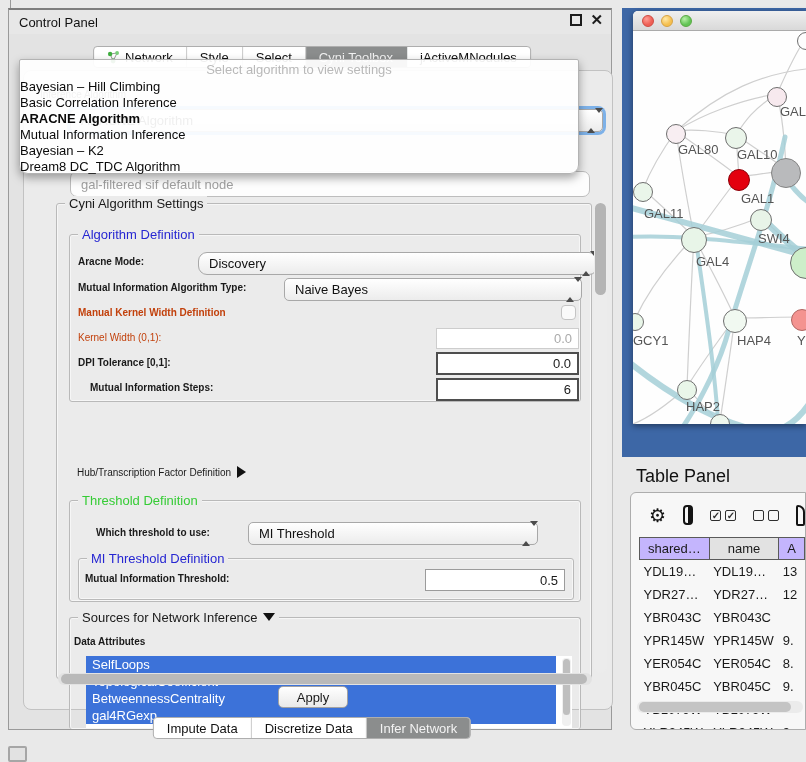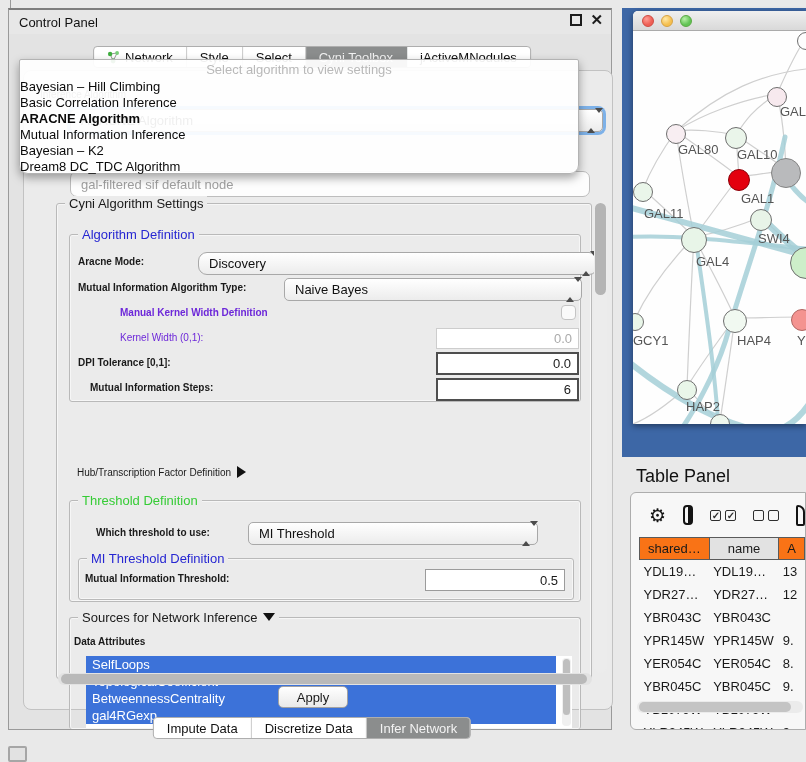--- a/index.html
+++ b/index.html
@@ -55,21 +55,21 @@
   
   .groupbox { position:absolute; border:1px solid #b9b9b9; border-radius:3px;
     box-shadow:inset 0 0 0 1px #f6f6f6; }
   .group-title { position:absolute; top:-8px; left:8px; background:#ebebeb; padding:0 4px;
     font-size:13px; white-space:nowrap; }
   .t-blue { color:#2626d2; }
   .t-green { color:#35cc35; }
 
   .lbl { position:absolute; font-size:10px; white-space:nowrap; }
   .bold { font-weight:bold; }
-  .dis { color:#6d28d9;margin-left:42px; }
+  .dis { color:#c2410c; }
 
   .field { position:absolute; background:#ffffff; text-align:right; padding:0 6px;
     font-size:13px; display:flex; align-items:center; justify-content:flex-end; }
   .field.strong { border:2px solid #4e4e4e; }
   .field.soft { border:1px solid #cdcdcd; color:#aaaaaa; }
   .field.med { border:1px solid #9b9b9b; }
 
   .checkbox { position:absolute; width:15px; height:15px; border:1px solid #c4c4c4;
     border-radius:4px; background:#fafafa; }
 
@@ -124,21 +124,21 @@
   .gear { font-size:19px; color:#141414; line-height:19px; }
   .split-icon { width:23px; height:20px; border:2.5px solid #141414; border-radius:4px; position:relative; }
   .split-icon::after { content:""; position:absolute; left:50%; top:0; width:2.5px; height:100%; background:#141414; }
   .cb-pair { display:flex; gap:4px; }
   .cb { width:11px; height:11px; border:1.6px solid #2e2e2e; border-radius:2px;
     font-size:10px; line-height:9px; text-align:center; color:#2e2e2e; font-weight:bold; }
   .doc-icon { width:18px; height:21px; border:2.5px solid #141414; border-radius:2px 7px 2px 2px; }
 
   table.tp { position:absolute; left:8px; top:44px; border-collapse:collapse; font-size:13px; }
   table.tp th { border:1px solid #5a5a5a; font-weight:normal; height:22px; text-align:center; padding:0 3px; }
-  table.tp th.c-blue { background:#f97316; }
+  table.tp th.c-blue { background:#c4b5fd; }
   table.tp th.c-gray { background:#e2e2e2; }
   table.tp td { height:17px; padding:4px 4px; white-space:nowrap; }
   .tp-hscroll { position:absolute; left:6px; top:208px; width:166px; height:12px;
     background:#ebebeb; border-radius:6px; }
   .tp-hscroll .thumb { position:absolute; left:2px; top:1px; width:152px; height:10px;
     background:#c4c4c4; border-radius:5px; }
 
   .mini-dock-btn { left:8px; top:746px; width:19px; height:16px; border:2px solid #a6a6a6;
     background:#e2e2e2; border-radius:2px; }
   .top-tick { left:10px; top:0; width:1px; height:8px; background:#9a9a9a; }

